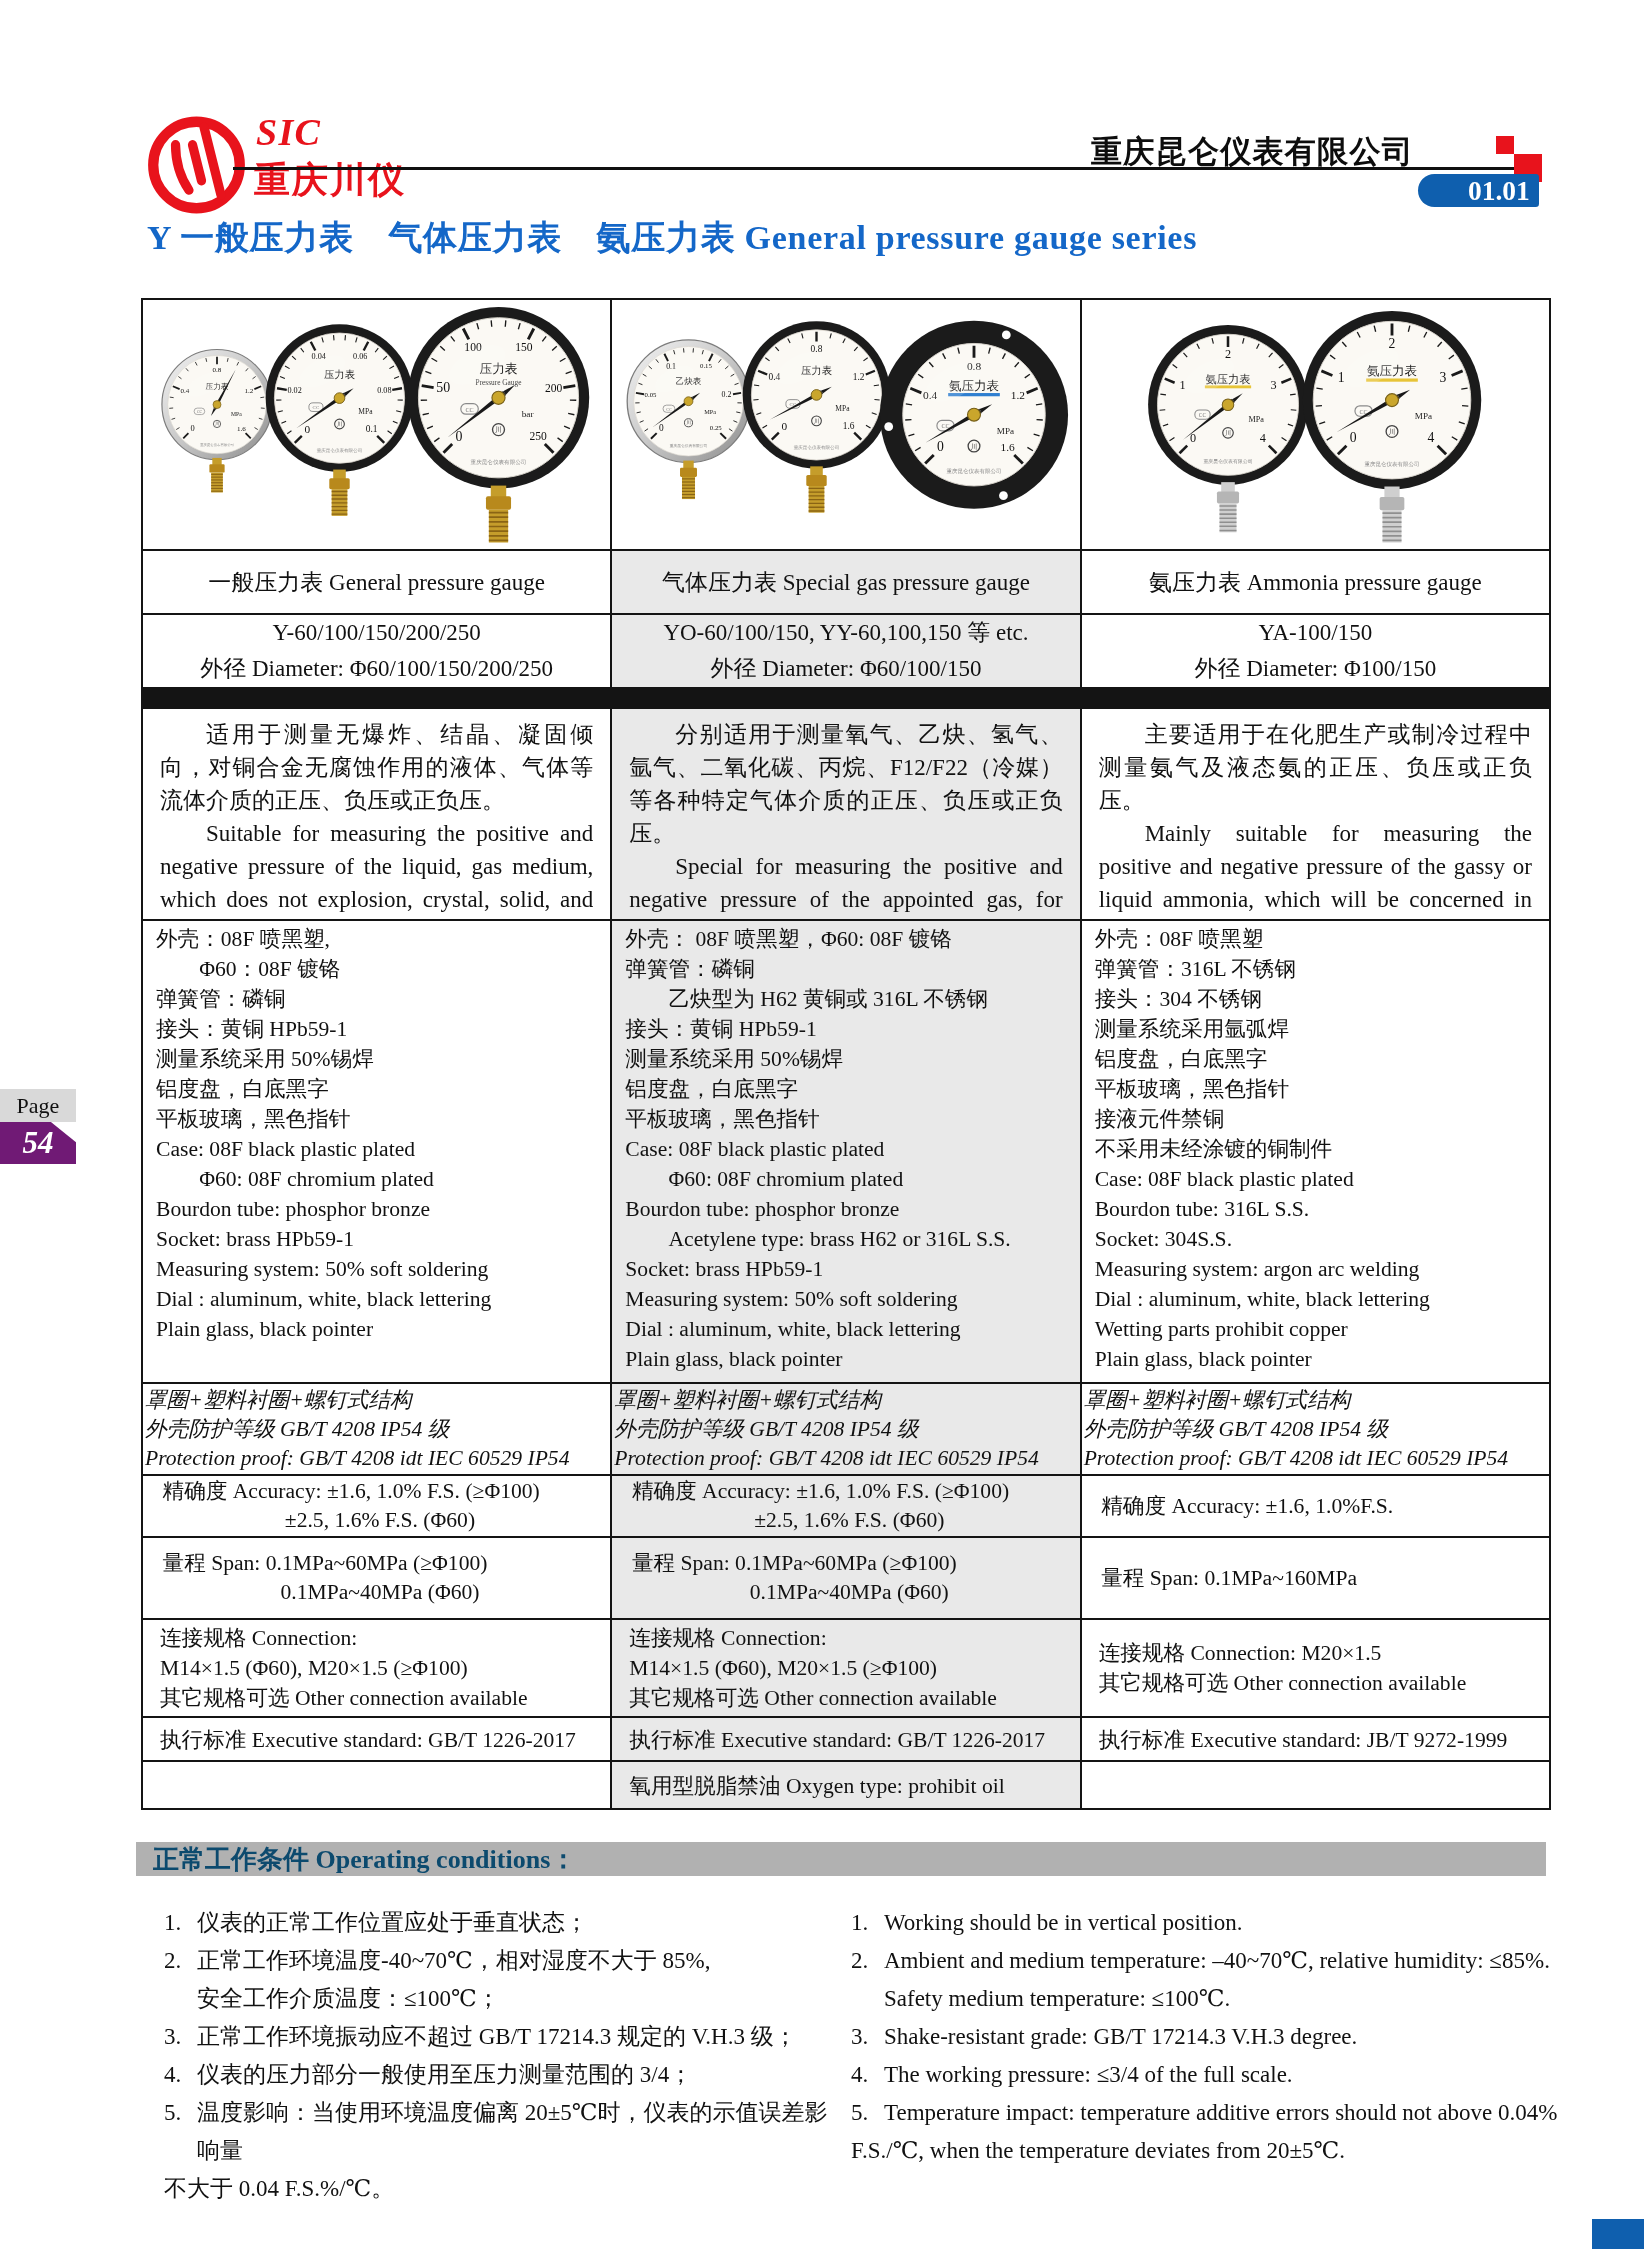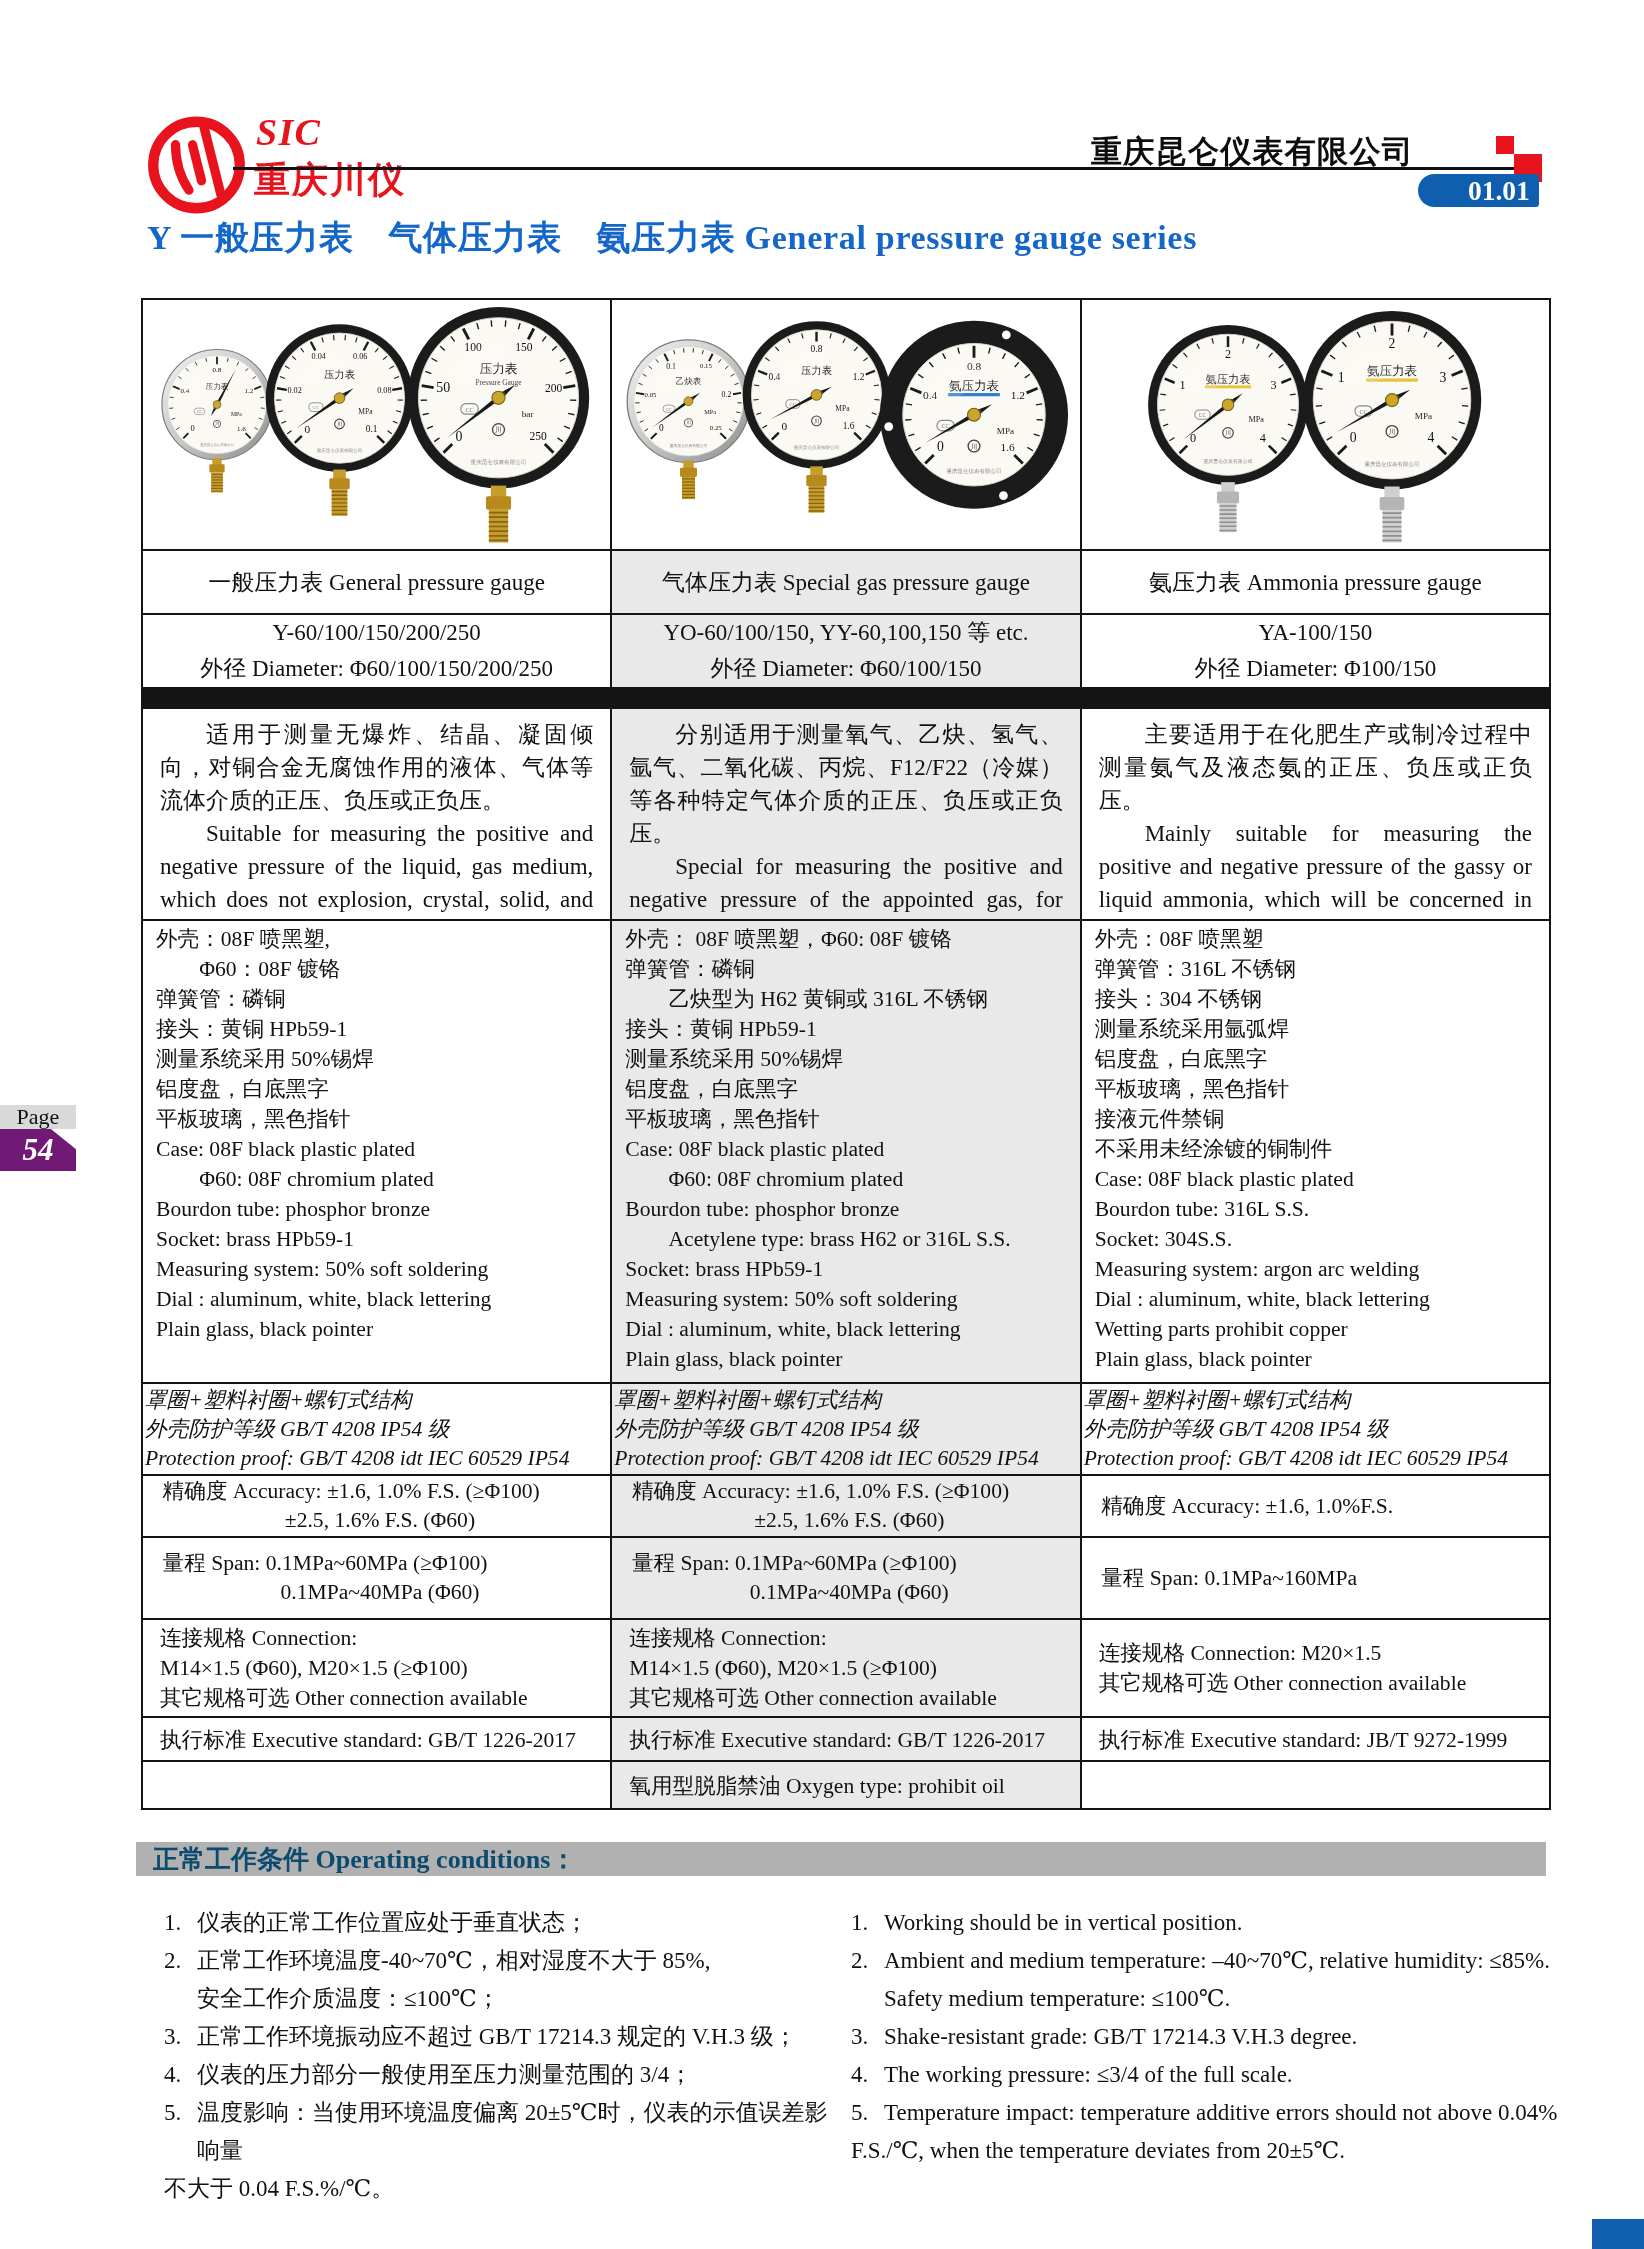--- a/index.html
+++ b/index.html
@@ -38,21 +38,21 @@
   .desc p{margin:0;text-indent:2em;}
   .spec{padding:2.6px 13px;font-size:21.6px;line-height:30px;}
   .spec .spec-line{white-space:pre-wrap;}
   .prot{padding:0 2px;font-size:21.6px;line-height:29px;display:flex;flex-direction:column;justify-content:center;font-style:italic;}
   .accr,.spanr{padding:0 13px 0 19.6px;font-size:21.6px;display:flex;flex-direction:column;justify-content:center;line-height:29px;}
   .accr .center,.spanr .center{text-align:center;}
   .conn{padding:0 13px 0 17px;font-size:21.6px;display:flex;flex-direction:column;justify-content:center;line-height:30px;}
   .single{display:flex;align-items:center;padding:0 13px 0 17px;font-size:21.6px;}
   
   #page-tab{position:absolute;left:0;top:1089px;width:76px;}
-  #page-tab .ptop{background:#d9d9d9;height:24px;font-size:22px;display:flex;align-items:center;justify-content:center;color:#111;margin-top:16px;}
+  #page-tab .ptop{background:#d9d9d9;height:33px;font-size:22px;display:flex;align-items:center;justify-content:center;color:#111;}
   #page-tab .pbot{
     background:#701a75;height:42px;color:#fff;font-size:31px;font-weight:bold;font-style:italic;
     display:flex;align-items:center;justify-content:center;
     clip-path:polygon(0 0,67% 0,100% 48%,100% 100%,0 100%);
   }
   
   #op-bar{
     position:absolute;left:136px;top:1842px;width:1410px;height:34px;background:#b1b1b1;
     font-size:26px;font-weight:bold;color:#0c4a6e;display:flex;align-items:center;padding-left:17px;box-sizing:border-box;
   }

